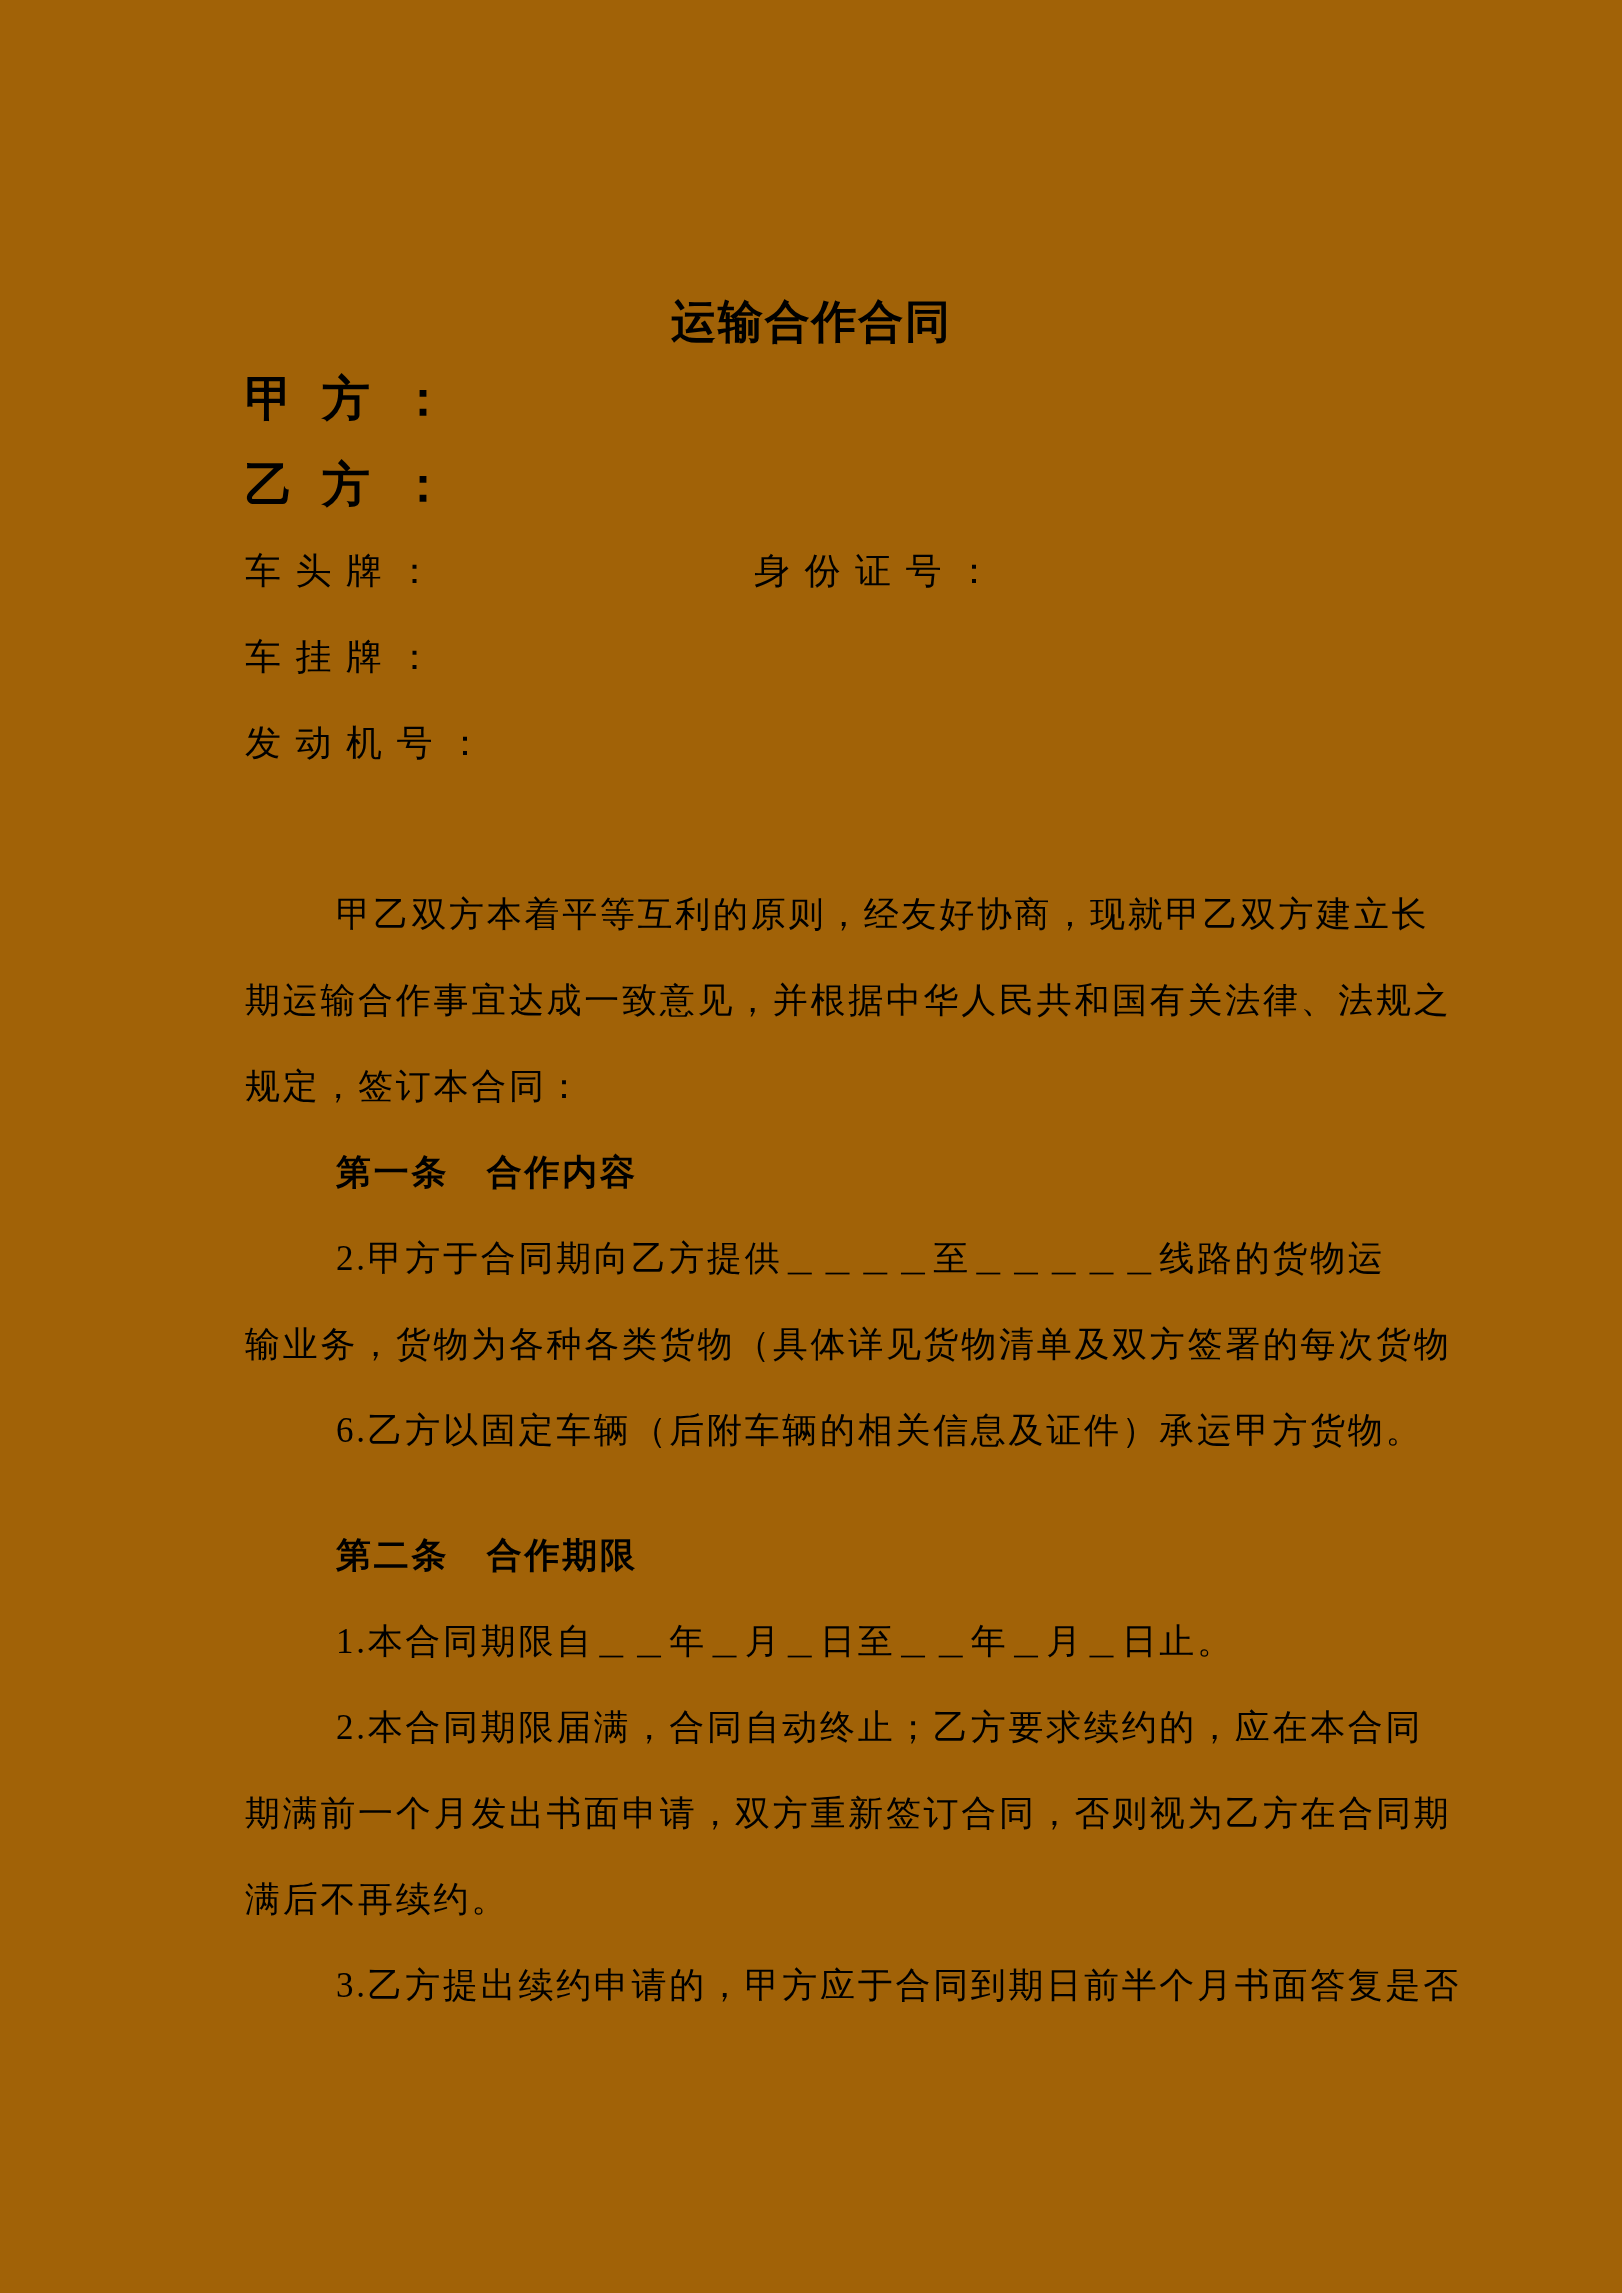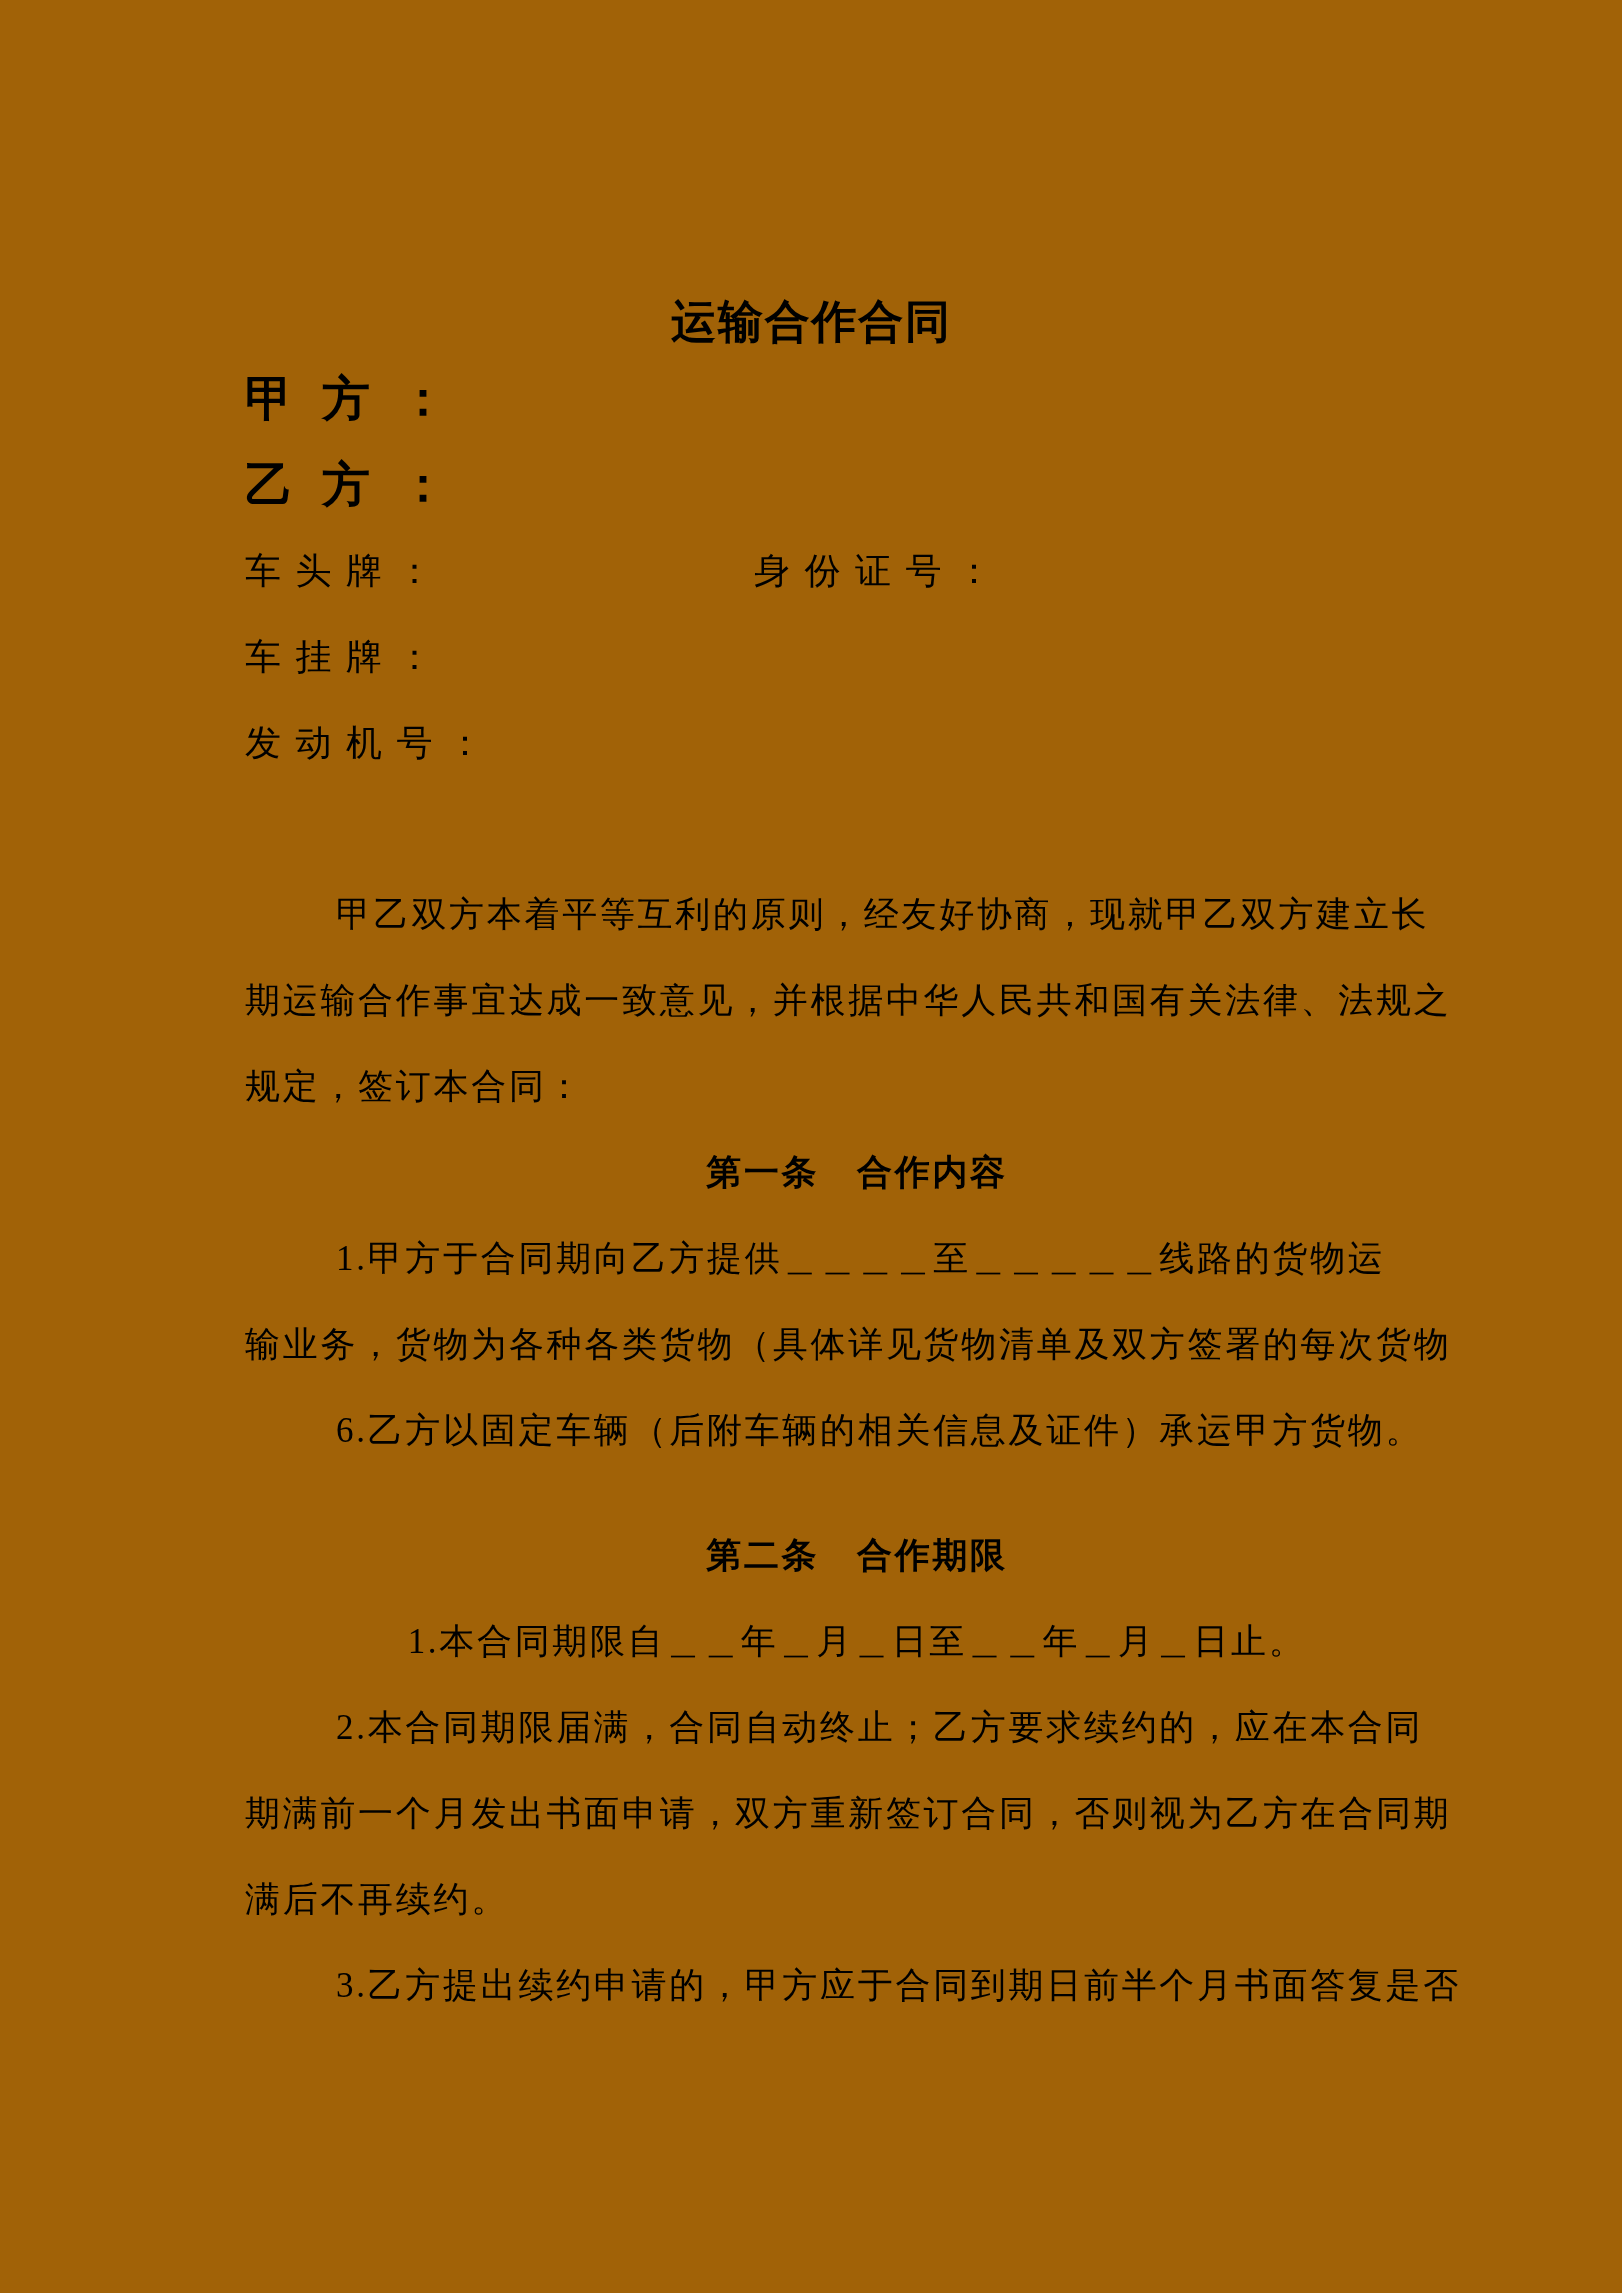--- a/index.html
+++ b/index.html
@@ -39,21 +39,21 @@
   .vehicle-line {
     font-size: 36px;
     letter-spacing: 14.5px;
     position: relative;
   }
   .col-right {
     position: absolute;
     left: 509px;
     top: 0;
   }
-  .indent { padding-left: 91px; text-align: center; }
+  .indent { padding-left: 91px; }
   .heading { font-weight: bold; }
   .spacer { height: 86px; }
   .gap-before { margin-top: 39px; }
 </style>
 </head>
 <body>
 
 <div class="page">
   <div class="content">
 
@@ -77,21 +77,21 @@
     </div>
 
     <div class="spacer"></div>
 
     <div class="line indent">甲乙双方本着平等互利的原则，经友好协商，现就甲乙双方建立长</div>
     <div class="line">期运输合作事宜达成一致意见，并根据中华人民共和国有关法律、法规之</div>
     <div class="line">规定，签订本合同：</div>
 
     <div class="line heading indent">第一条　合作内容</div>
 
-    <div class="line indent">1.甲方于合同期向乙方提供＿＿＿＿至＿＿＿＿＿线路的货物运</div>
+    <div class="line indent">2.甲方于合同期向乙方提供＿＿＿＿至＿＿＿＿＿线路的货物运</div>
     <div class="line">输业务，货物为各种各类货物（具体详见货物清单及双方签署的每次货物</div>
 
     <div class="line indent">6.乙方以固定车辆（后附车辆的相关信息及证件）承运甲方货物。</div>
 
     <div class="line heading indent gap-before">第二条　合作期限</div>
 
     <div class="line indent">1.本合同期限自＿＿年＿月＿日至＿＿年＿月＿日止。</div>
 
     <div class="line indent">2.本合同期限届满，合同自动终止；乙方要求续约的，应在本合同</div>
     <div class="line">期满前一个月发出书面申请，双方重新签订合同，否则视为乙方在合同期</div>

